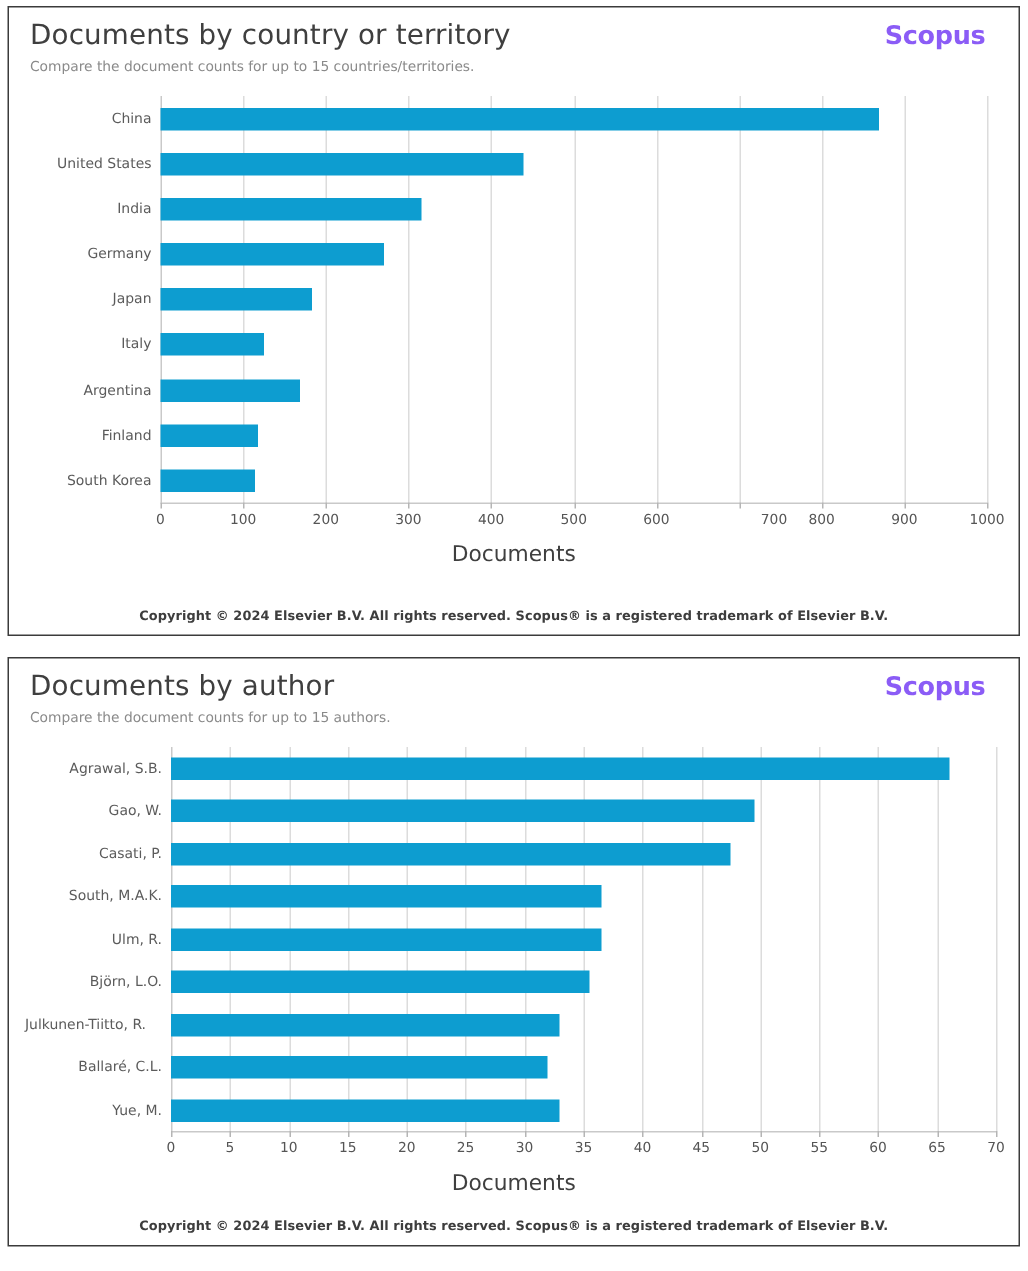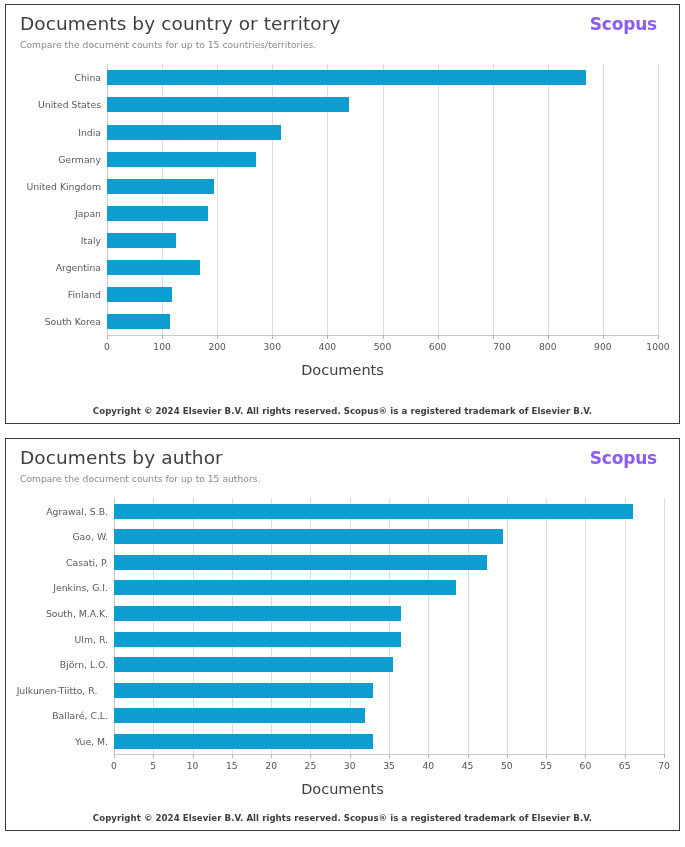--- a/index.html
+++ b/index.html
@@ -220,26 +220,20 @@
             <div class="bar-row">
               <div class="bar-label" style="width: 101px; flex: 0 0 101px;">India</div>
               <div class="bar-track" style="width: 551px;">
                 <div class="bar-fill" title="India: 315" style="width: 173.565px; background: rgb(13, 157, 208);"></div>
               </div>
             </div>
             <div class="bar-row">
               <div class="bar-label" style="width: 101px; flex: 0 0 101px;">Germany</div>
               <div class="bar-track" style="width: 551px;">
                 <div class="bar-fill" title="Germany: 270" style="width: 148.77px; background: rgb(13, 157, 208);"></div>
-              </div>
-            </div>
-            <div class="bar-row">
-              <div class="bar-label" style="width: 101px; flex: 0 0 101px;">United Kingdom</div>
-              <div class="bar-track" style="width: 551px;">
-                <div class="bar-fill" title="United Kingdom: 195" style="width: 107.445px; background: rgb(13, 157, 208);"></div>
               </div>
             </div>
             <div class="bar-row">
               <div class="bar-label" style="width: 101px; flex: 0 0 101px;">Japan</div>
               <div class="bar-track" style="width: 551px;">
                 <div class="bar-fill" title="Japan: 183" style="width: 100.833px; background: rgb(13, 157, 208);"></div>
               </div>
             </div>
             <div class="bar-row">
               <div class="bar-label" style="width: 101px; flex: 0 0 101px;">Italy</div>
@@ -277,21 +271,21 @@
           <div class="tick-label" style="left: 211.2px;">200</div>
           <div class="tick" style="left: 266.3px;"></div>
           <div class="tick-label" style="left: 266.3px;">300</div>
           <div class="tick" style="left: 321.4px;"></div>
           <div class="tick-label" style="left: 321.4px;">400</div>
           <div class="tick" style="left: 376.5px;"></div>
           <div class="tick-label" style="left: 376.5px;">500</div>
           <div class="tick" style="left: 431.6px;"></div>
           <div class="tick-label" style="left: 431.6px;">600</div>
           <div class="tick" style="left: 486.7px;"></div>
-          <div class="tick-label" style="left: 496px;">700</div>
+          <div class="tick-label" style="left: 510px;">700</div>
           <div class="tick" style="left: 541.8px;"></div>
           <div class="tick-label" style="left: 541.8px;">800</div>
           <div class="tick" style="left: 596.9px;"></div>
           <div class="tick-label" style="left: 596.9px;">900</div>
           <div class="tick" style="left: 652px;"></div>
           <div class="tick-label" style="left: 652px;">1000</div>
         </div>
       <div class="axis-title">Documents</div>
     </div>
 
@@ -334,26 +328,20 @@
             <div class="bar-row">
               <div class="bar-label" style="width: 108px; flex: 0 0 108px;">Gao, W.</div>
               <div class="bar-track" style="width: 550px;">
                 <div class="bar-fill" title="Gao, W.: 49.5" style="width: 388.929px; background: rgb(13, 157, 208);"></div>
               </div>
             </div>
             <div class="bar-row">
               <div class="bar-label" style="width: 108px; flex: 0 0 108px;">Casati, P.</div>
               <div class="bar-track" style="width: 550px;">
                 <div class="bar-fill" title="Casati, P.: 47.5" style="width: 373.214px; background: rgb(13, 157, 208);"></div>
-              </div>
-            </div>
-            <div class="bar-row">
-              <div class="bar-label" style="width: 108px; flex: 0 0 108px;">Jenkins, G.I.</div>
-              <div class="bar-track" style="width: 550px;">
-                <div class="bar-fill" title="Jenkins, G.I.: 43.5" style="width: 341.786px; background: rgb(13, 157, 208);"></div>
               </div>
             </div>
             <div class="bar-row">
               <div class="bar-label" style="width: 108px; flex: 0 0 108px;">South, M.A.K.</div>
               <div class="bar-track" style="width: 550px;">
                 <div class="bar-fill" title="Jansen, M.A.K.: 36.5" style="width: 286.786px; background: rgb(13, 157, 208);"></div>
               </div>
             </div>
             <div class="bar-row">
               <div class="bar-label" style="width: 108px; flex: 0 0 108px;">Ulm, R.</div>

